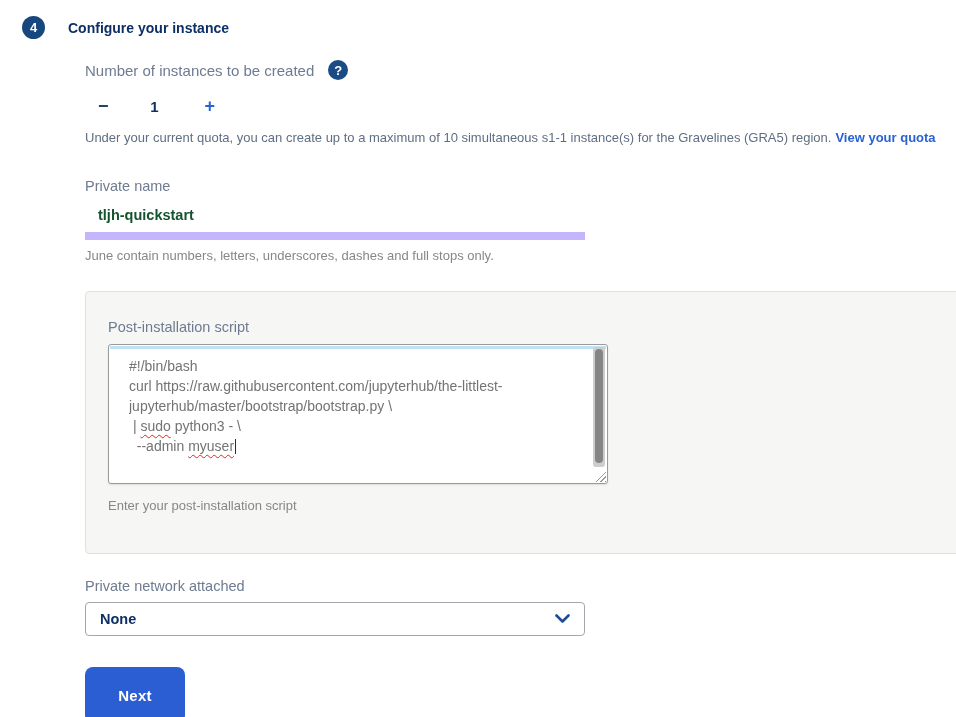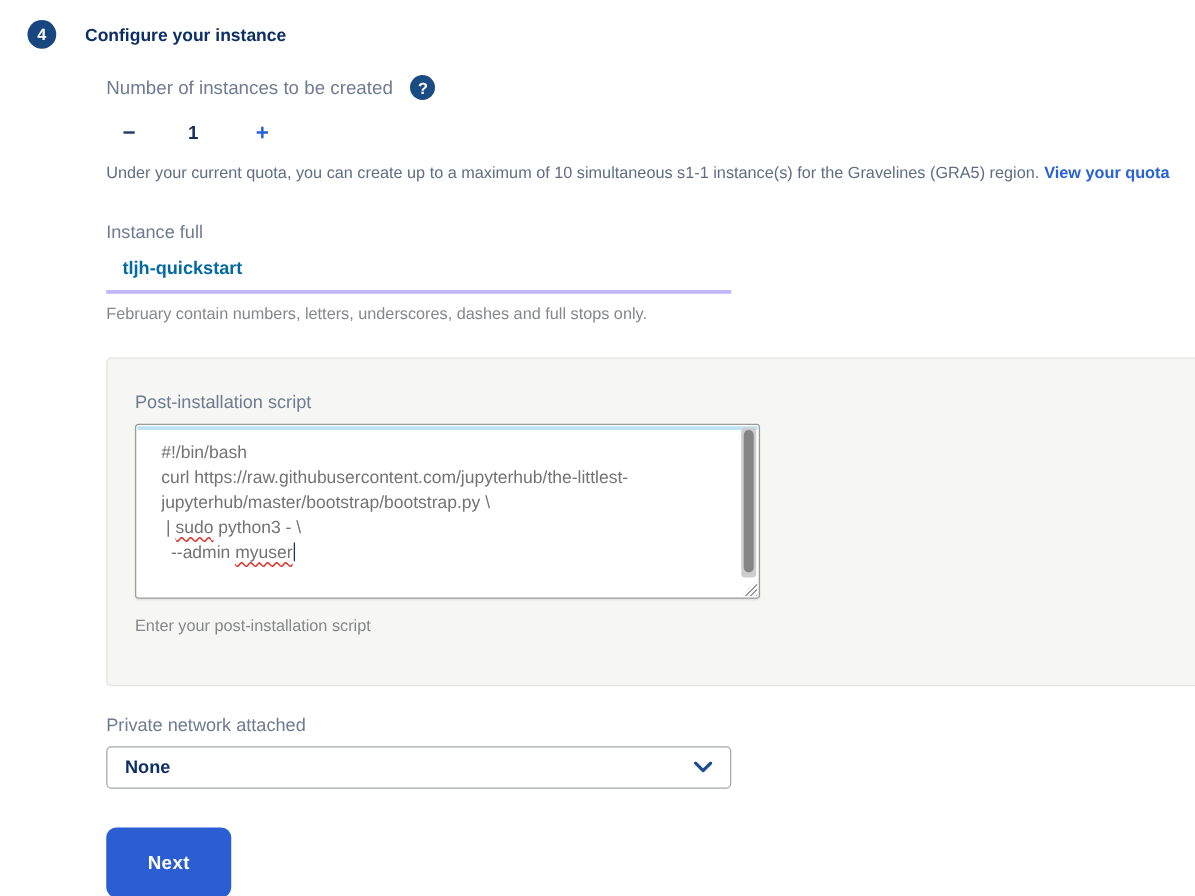--- a/index.html
+++ b/index.html
@@ -39,22 +39,22 @@
     width:92px; text-align:center; font-size:15px; font-weight:700; color:#12305e;
     background:transparent; border:none;
   }
 
   .quota { margin-top:15px; font-size:13px; color:#5f6e84; }
   .quota a { color:#2962d6; font-weight:700; text-decoration:none; margin-left:4px; cursor:pointer; }
 
   .name-label { margin-top:33px; font-size:14.5px; }
   .name-input {
     display:block; margin-top:5px; width:500px; border:none; outline:none;
-    border-bottom:3px solid #c4b5fd; background:transparent;
-    padding:8px 0 9px 13px; font-weight:700; font-size:14.5px; color:#0369a1;
+    border-bottom:8px solid #c4b5fd; background:transparent;
+    padding:8px 0 9px 13px; font-weight:700; font-size:14.5px; color:#14532d;
     font-family:"Liberation Sans", sans-serif;
   }
   .name-helper { margin-top:8px; font-size:13px; color:#85878a; }
 
   
   .card {
     margin-top:28px; width:900px; height:263px;
     background:#f6f6f4; border:1px solid #e1e1de; border-radius:4px;
     padding:27px 0 0 22px;
   }
@@ -130,23 +130,23 @@
     <div class="stepper">
       <button class="stepper-btn stepper-minus">−</button>
       <div class="stepper-count">1</div>
       <button class="stepper-btn stepper-plus">+</button>
     </div>
 
     <div class="quota">
       <span>Under your current quota, you can create up to a maximum of 10 simultaneous s1-1 instance(s) for the Gravelines (GRA5) region.</span><a href="#">View your quota</a>
     </div>
 
-    <div class="field-label name-label">Instance full</div>
+    <div class="field-label name-label">Private name</div>
     <input class="name-input" type="text" spellcheck="false" value="tljh-quickstart" style="">
-    <div class="name-helper">February contain numbers, letters, underscores, dashes and full stops only.</div>
+    <div class="name-helper">June contain numbers, letters, underscores, dashes and full stops only.</div>
 
     <div class="card">
       <div class="card-label">Post-installation script</div>
 
       <div class="fake-textarea">
         <div class="ta-glow"></div>
         <div class="ta-content"><div class="script-line"><span>#!/bin/bash</span></div><div class="script-line"><span>curl https://raw.githubusercontent.com/jupyterhub/the-littlest-jupyterhub/master/bootstrap/bootstrap.py \</span></div><div class="script-line"><span> | </span><span class="squiggle">sudo</span><span> python3 - \</span></div><div class="script-line"><span>  --admin </span><span class="squiggle">myuser</span><span class="cursor"></span></div></div>
         <div class="ta-scrollbar">
           <div class="ta-thumb"></div>
         </div>

